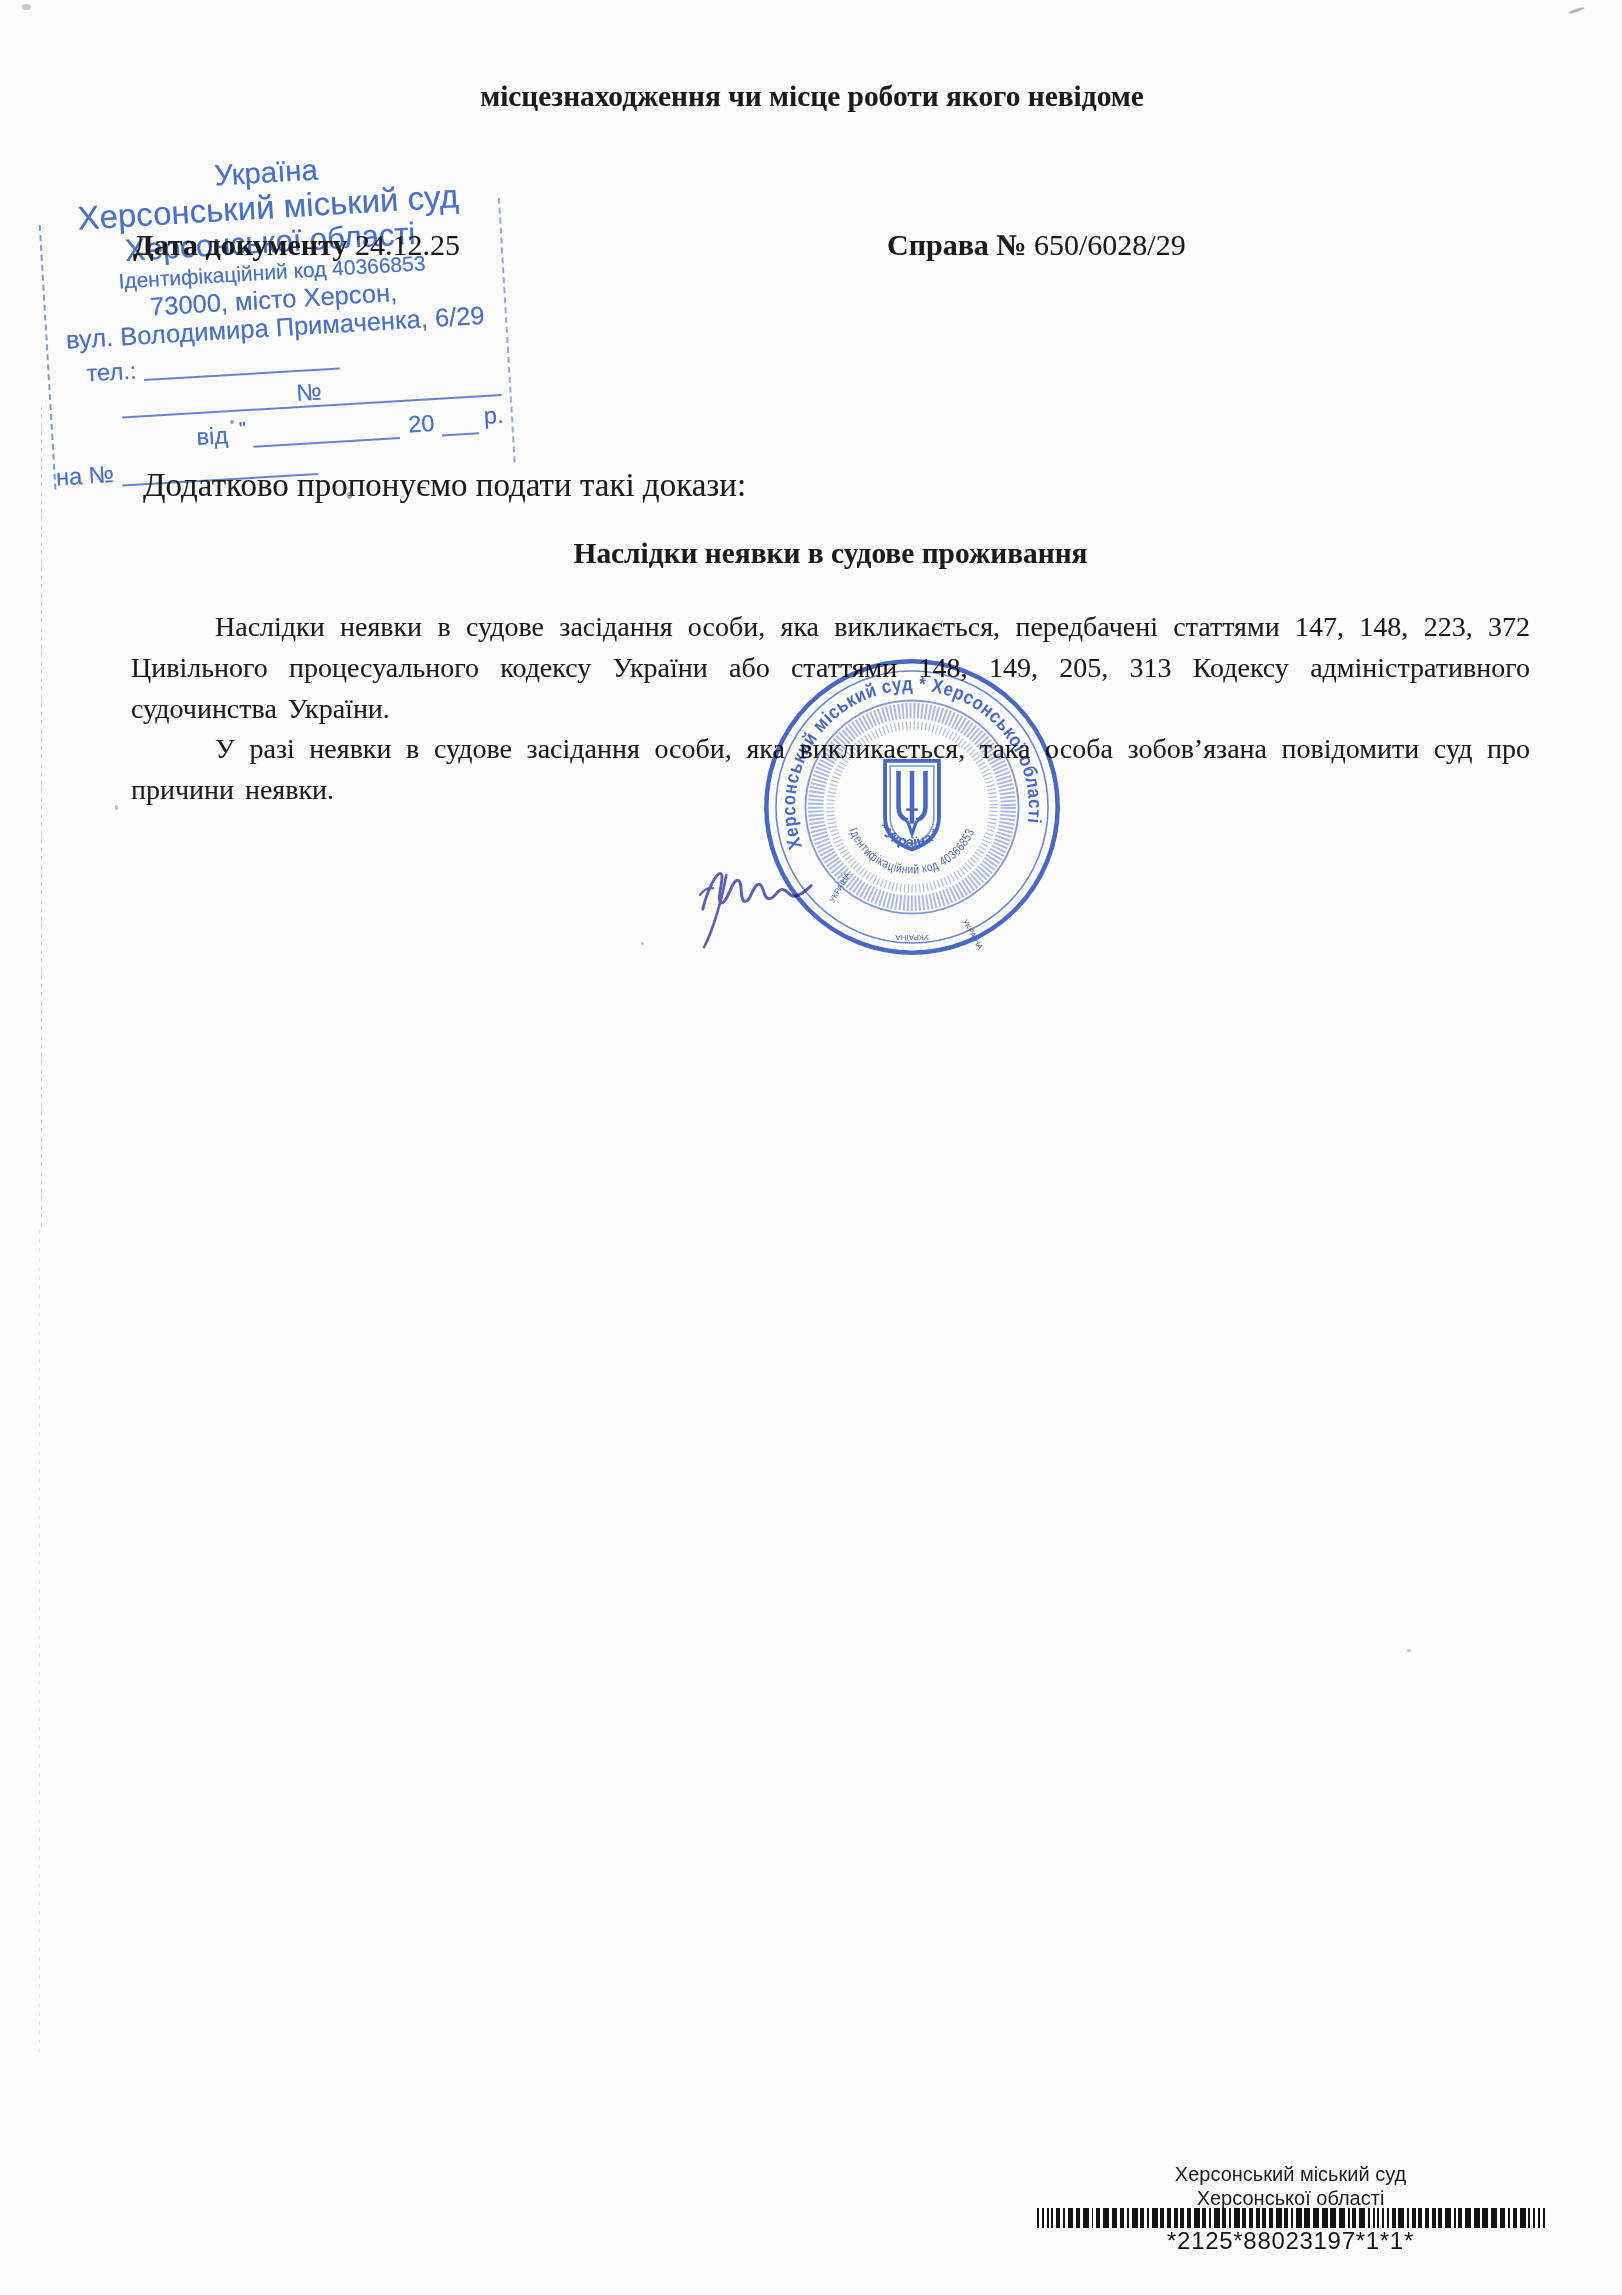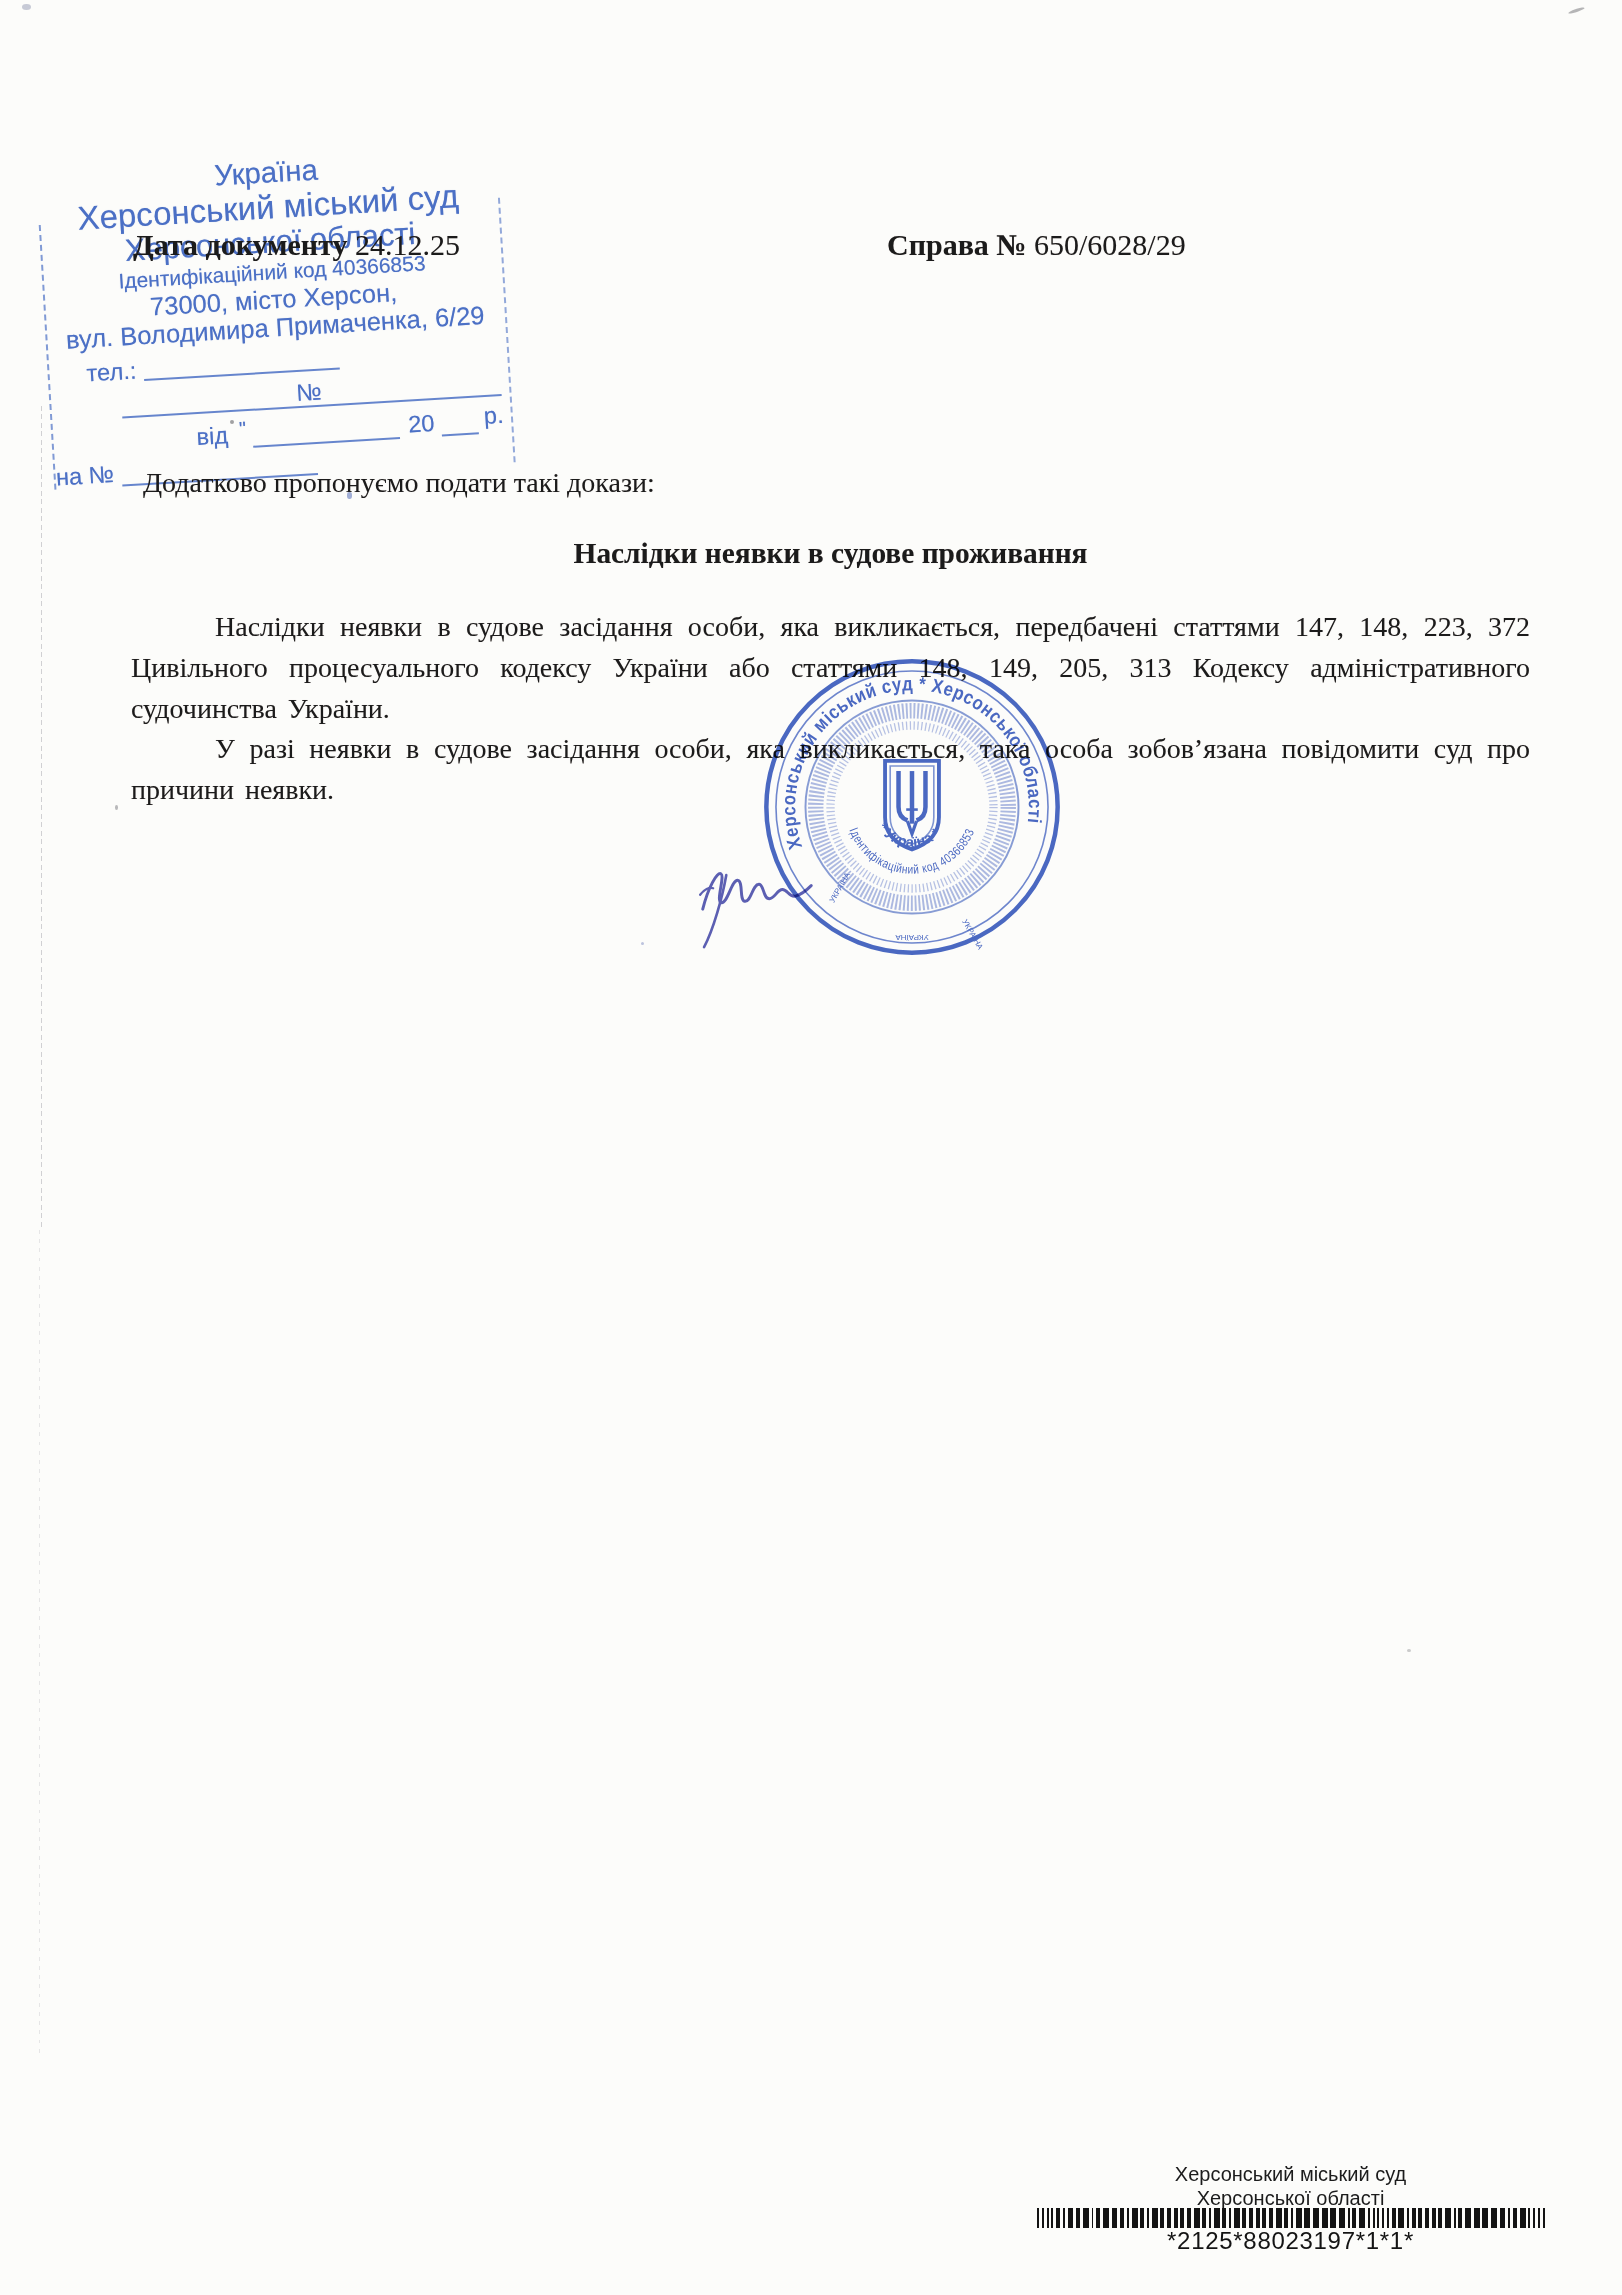--- a/index.html
+++ b/index.html
@@ -17,21 +17,21 @@
     left:79px;top:77px;width:1466px;text-align:center;
     font-weight:bold;font-size:29.4px;line-height:38px;
   }
   .dateline{top:228px;font-size:30px;}
   .lbl-b{font-weight:bold;}
   .para{
     left:131px;width:1399px;font-size:28px;line-height:41px;
     text-align:justify;word-spacing:3.9px;
   }
   .indent{text-indent:84px;}
-  .line-simple{left:143px;top:467px;font-size:28px;}
+  .line-simple{left:143px;top:467px;font-size:33px;}
   .sec-head{
     left:131px;top:537px;width:1399px;text-align:center;
     font-weight:bold;font-size:29.4px;
   }
   .judge-row{left:131px;top:844px;width:1395px;font-size:29px;font-weight:bold;}
   .judge-name{position:absolute;right:0;top:0;}
 
   
   .stamp{
     left:34px;top:161px;width:474px;height:327px;
@@ -77,20 +77,21 @@
     background:repeating-linear-gradient(to bottom,rgba(95,95,110,.14) 0 3.9px,rgba(95,95,110,0) 3.9px 9.2px);
   }
   .speck{position:absolute;border-radius:50%;}
 </style>
 </head>
 <body>
 
 <div class="page">
 
   <div class="abs doc title">
+    <div>місцезнаходження чи місце роботи якого невідоме</div>
   </div>
 
   <div class="abs stamp">
     <div class="st-borders"></div>
     <div class="c" style="top:0;font-size:29.4px;">Україна</div>
     <div class="c" style="top:33px;font-size:33px;">Херсонський міський суд</div>
     <div class="c" style="top:69px;font-size:31px;">Херсонської області</div>
     <div class="c" style="top:105px;font-size:21px;">Ідентифікаційний код 40366853</div>
     <div class="c" style="top:130px;font-size:25.5px;">73000, місто Херсон,</div>
     <div class="c" style="top:158px;font-size:25.5px;">вул. Володимира Примаченка,  6/29</div>

